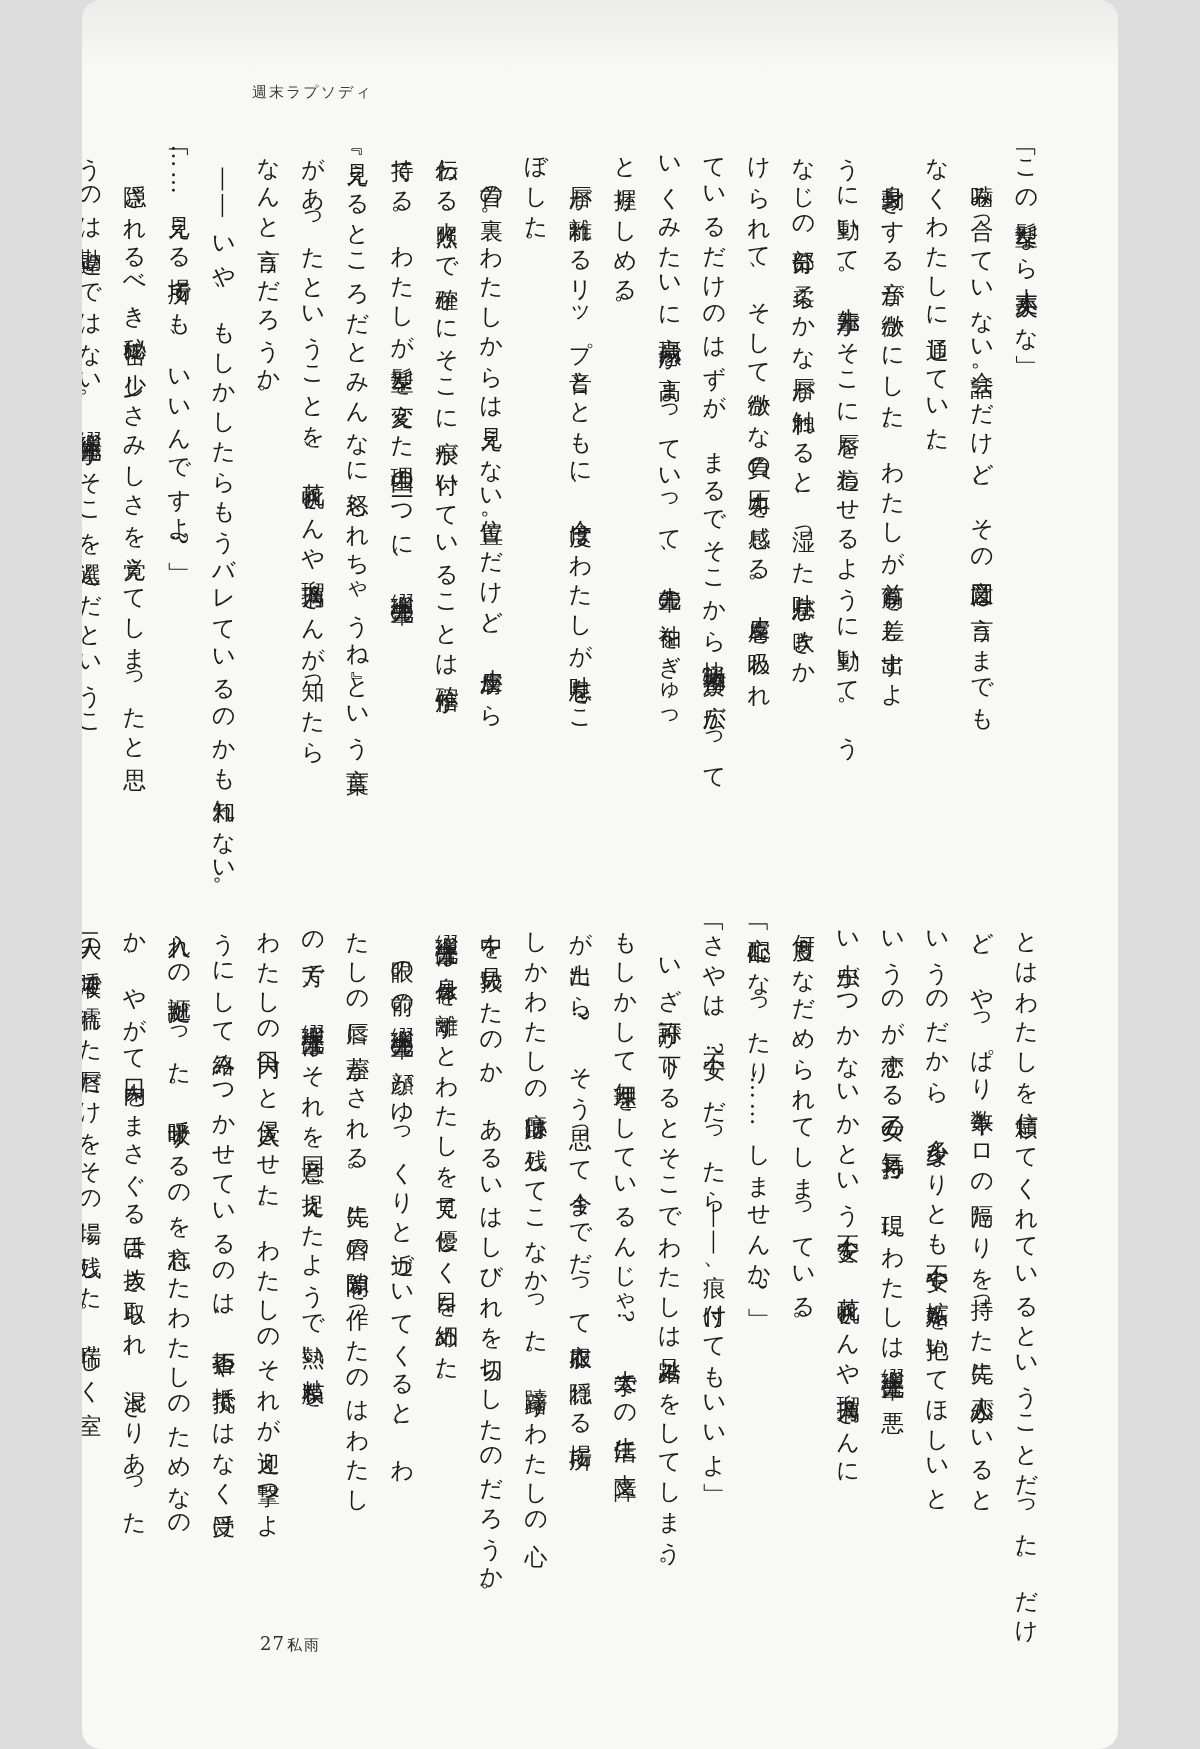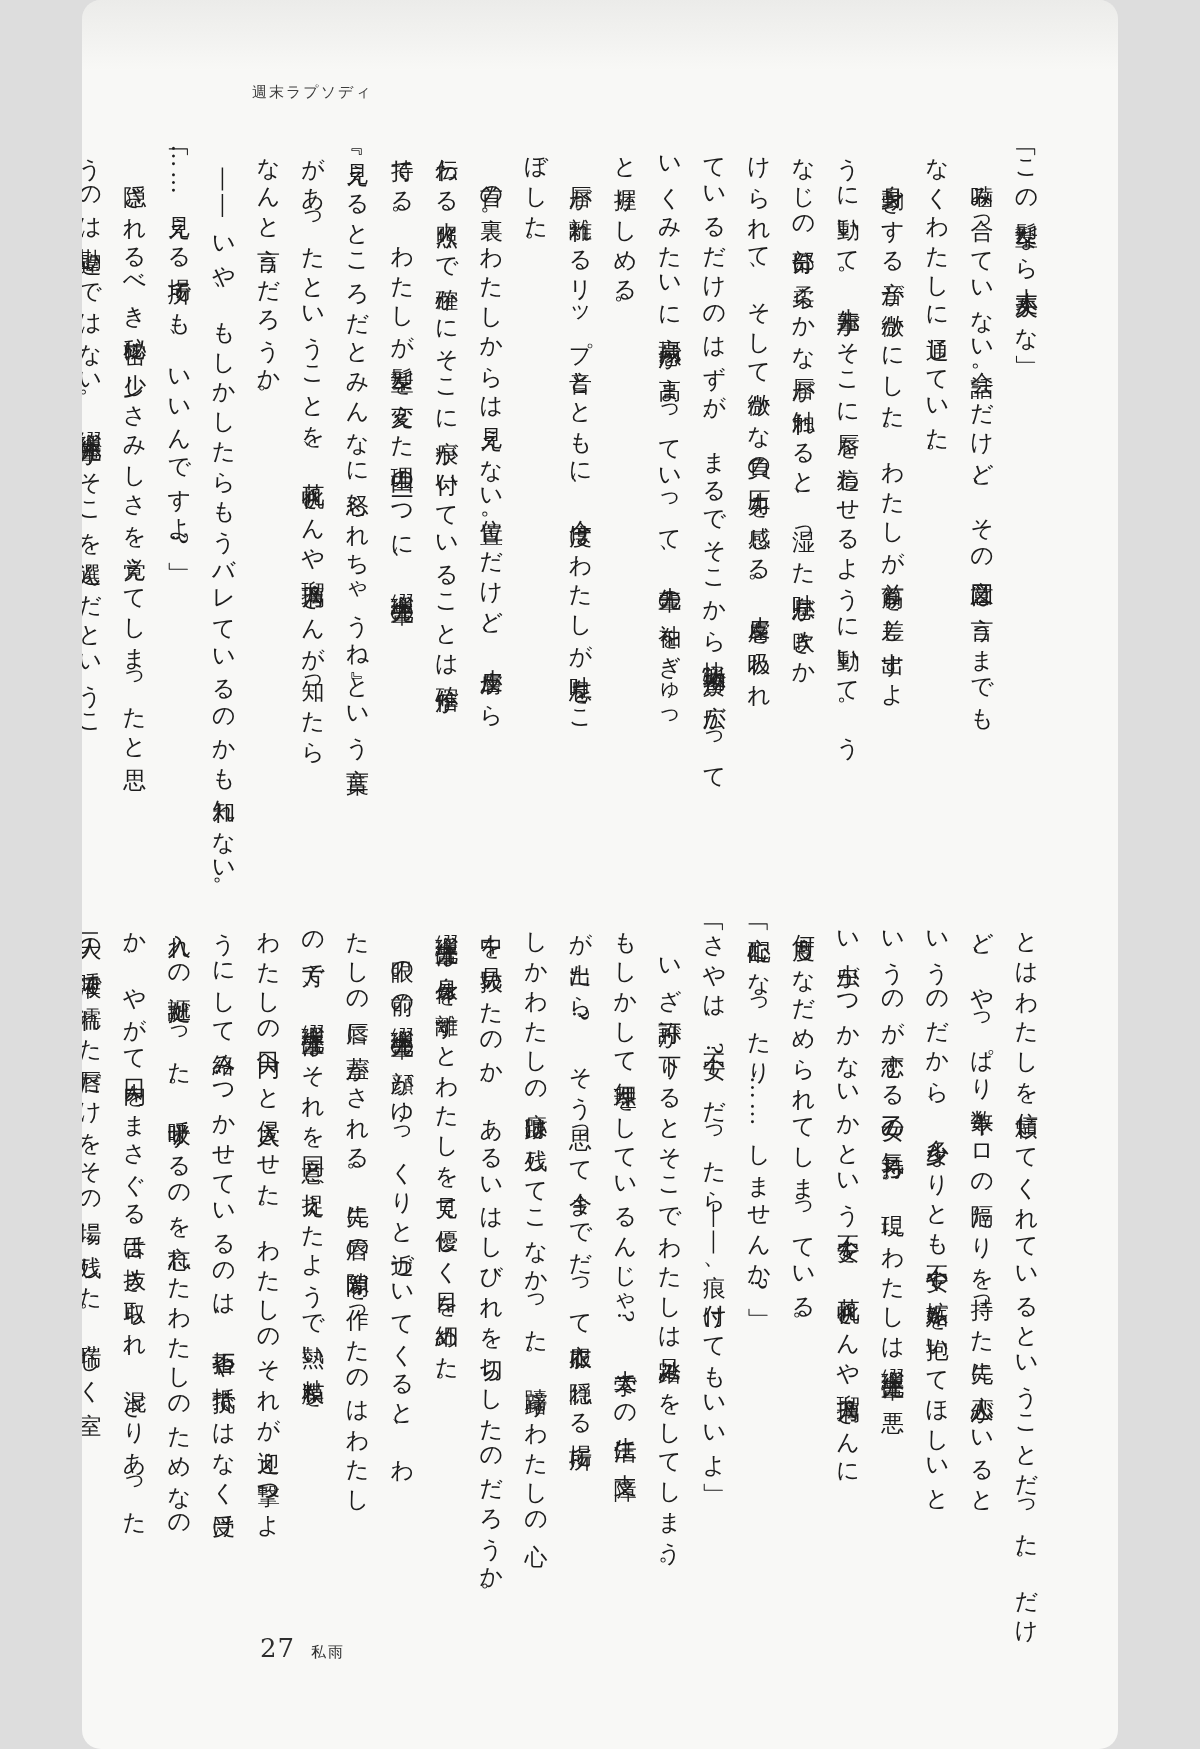--- a/index.html
+++ b/index.html
@@ -43,21 +43,21 @@
     margin:0; padding:0;
     height:692px;           
     overflow:visible;
     white-space:nowrap;
   }
   .folio {
     position:absolute; top:1633px; left:178px;
     color:#2f2f2f;
     white-space:nowrap;
   }
-  .folio .num { font-size:26px; letter-spacing:1px; margin-right:16px; }
+  .folio .num { font-size:18px; letter-spacing:1px; margin-right:2px; }
   .folio .ttl { font-size:15px; letter-spacing:2px; }
   .speck {
     position:absolute; left:1121px; top:1259px;
     width:4px; height:4px; border-radius:50%;
     background:#8f8f8d; opacity:.65;
   }
 </style>
 </head>
 <body>
 

